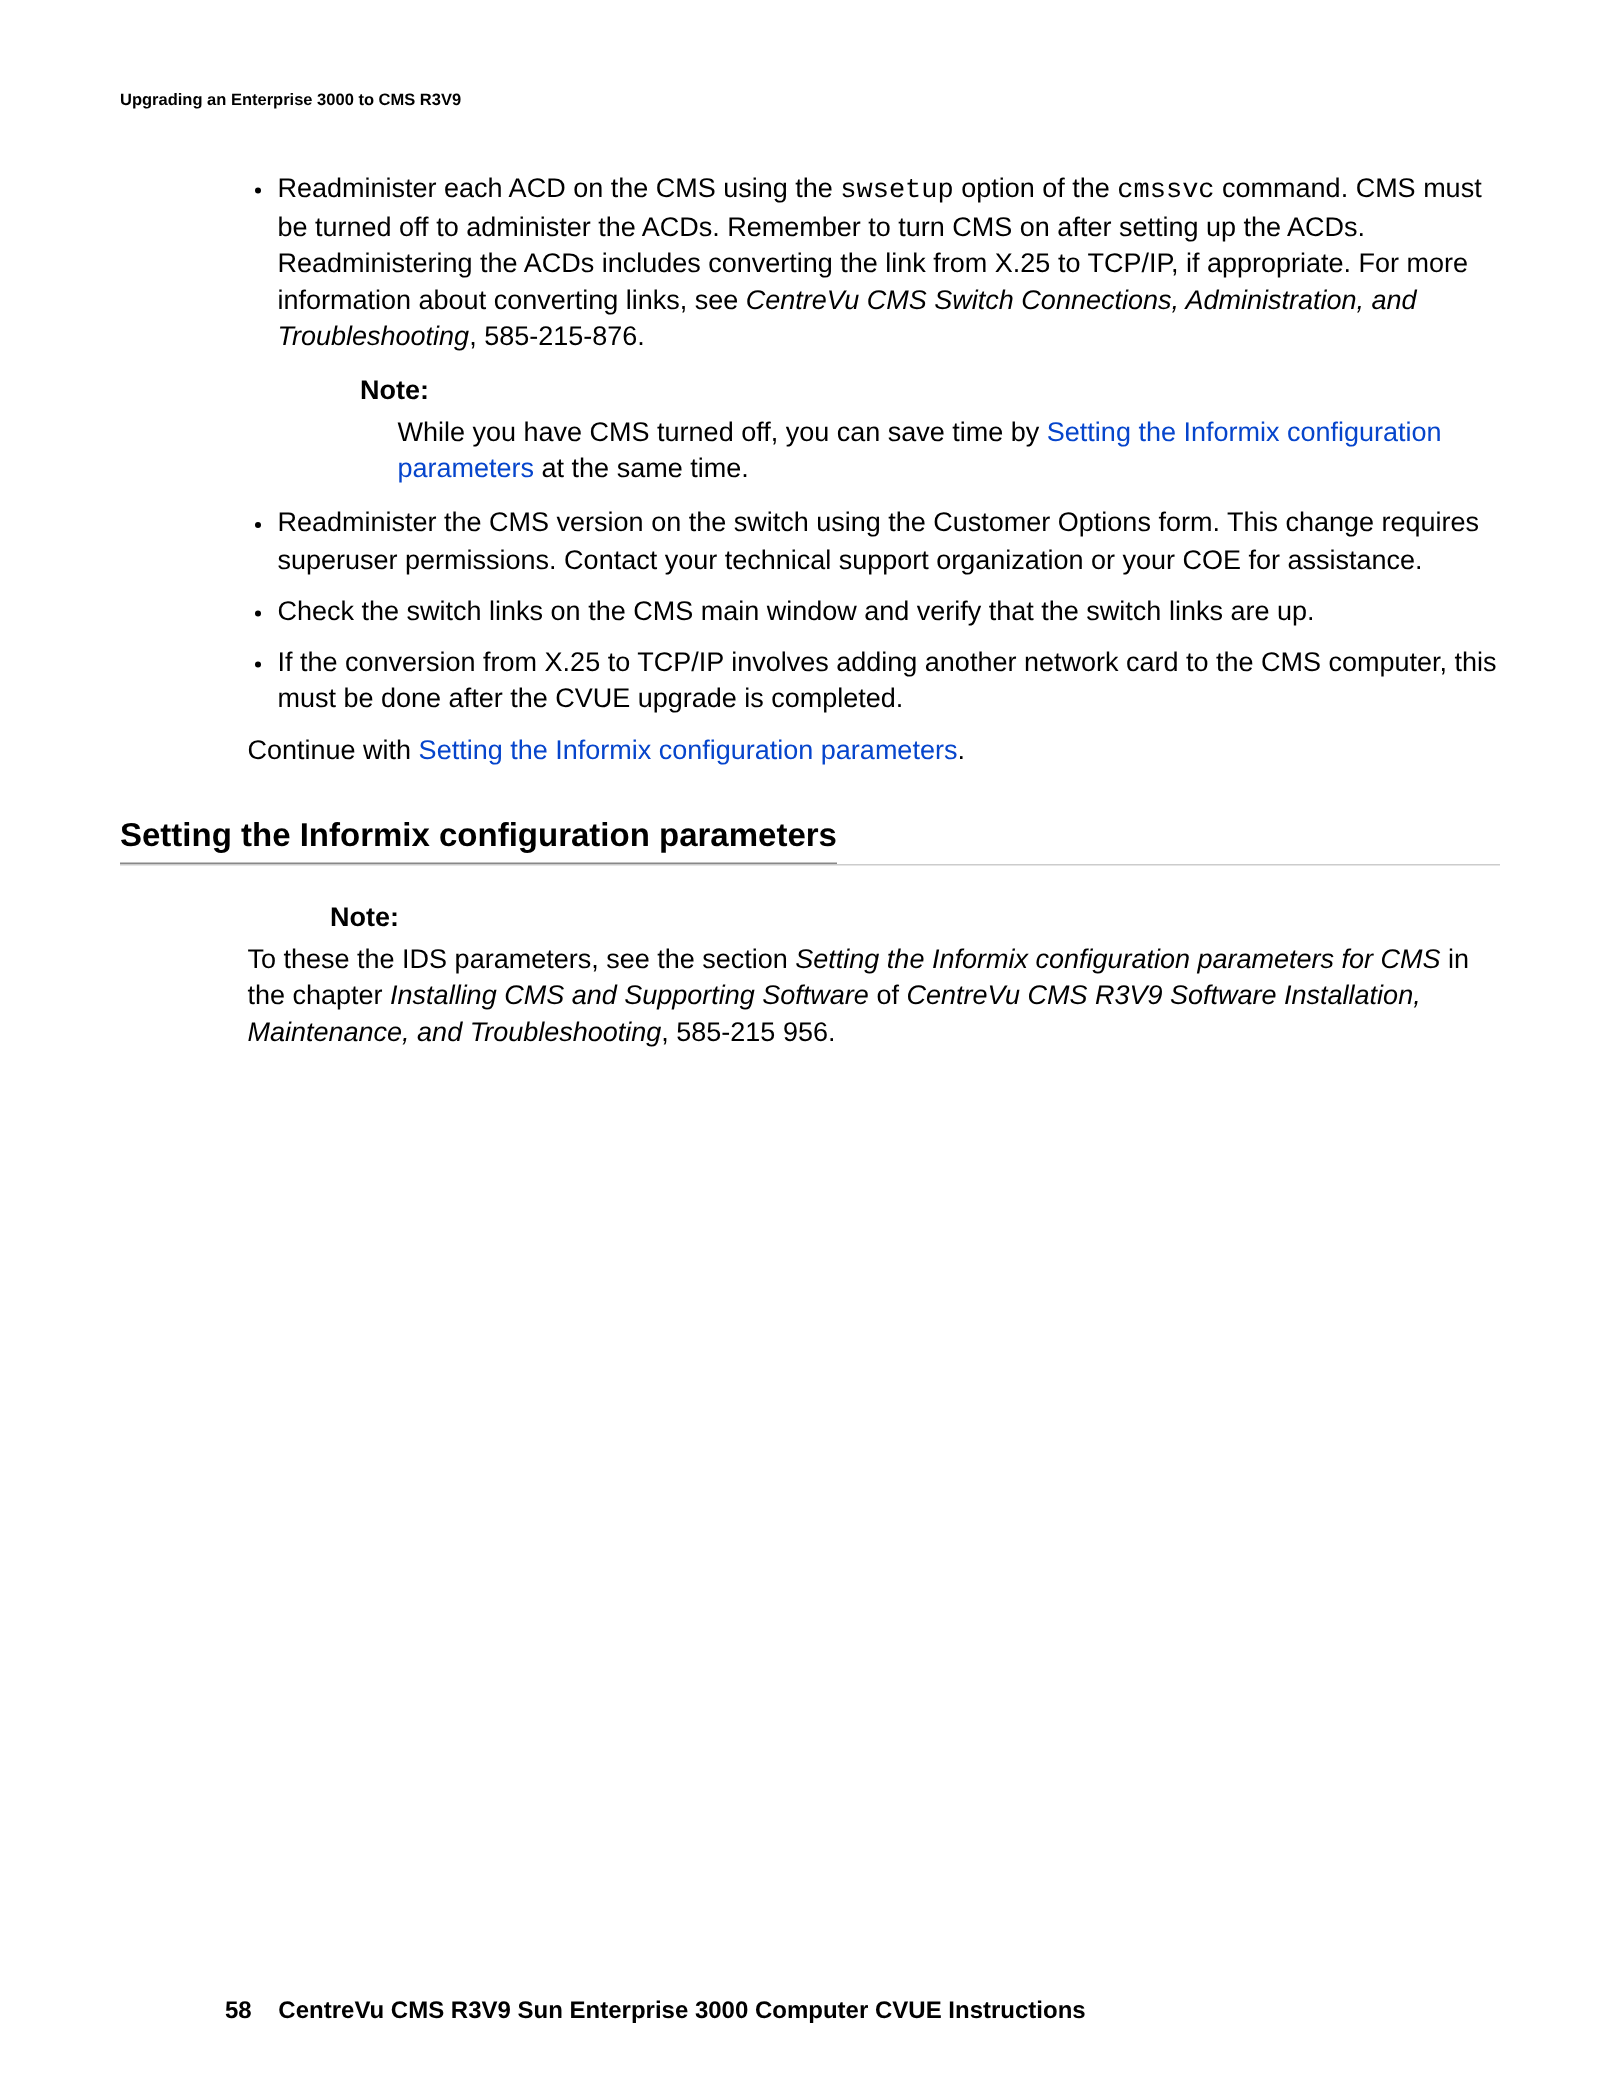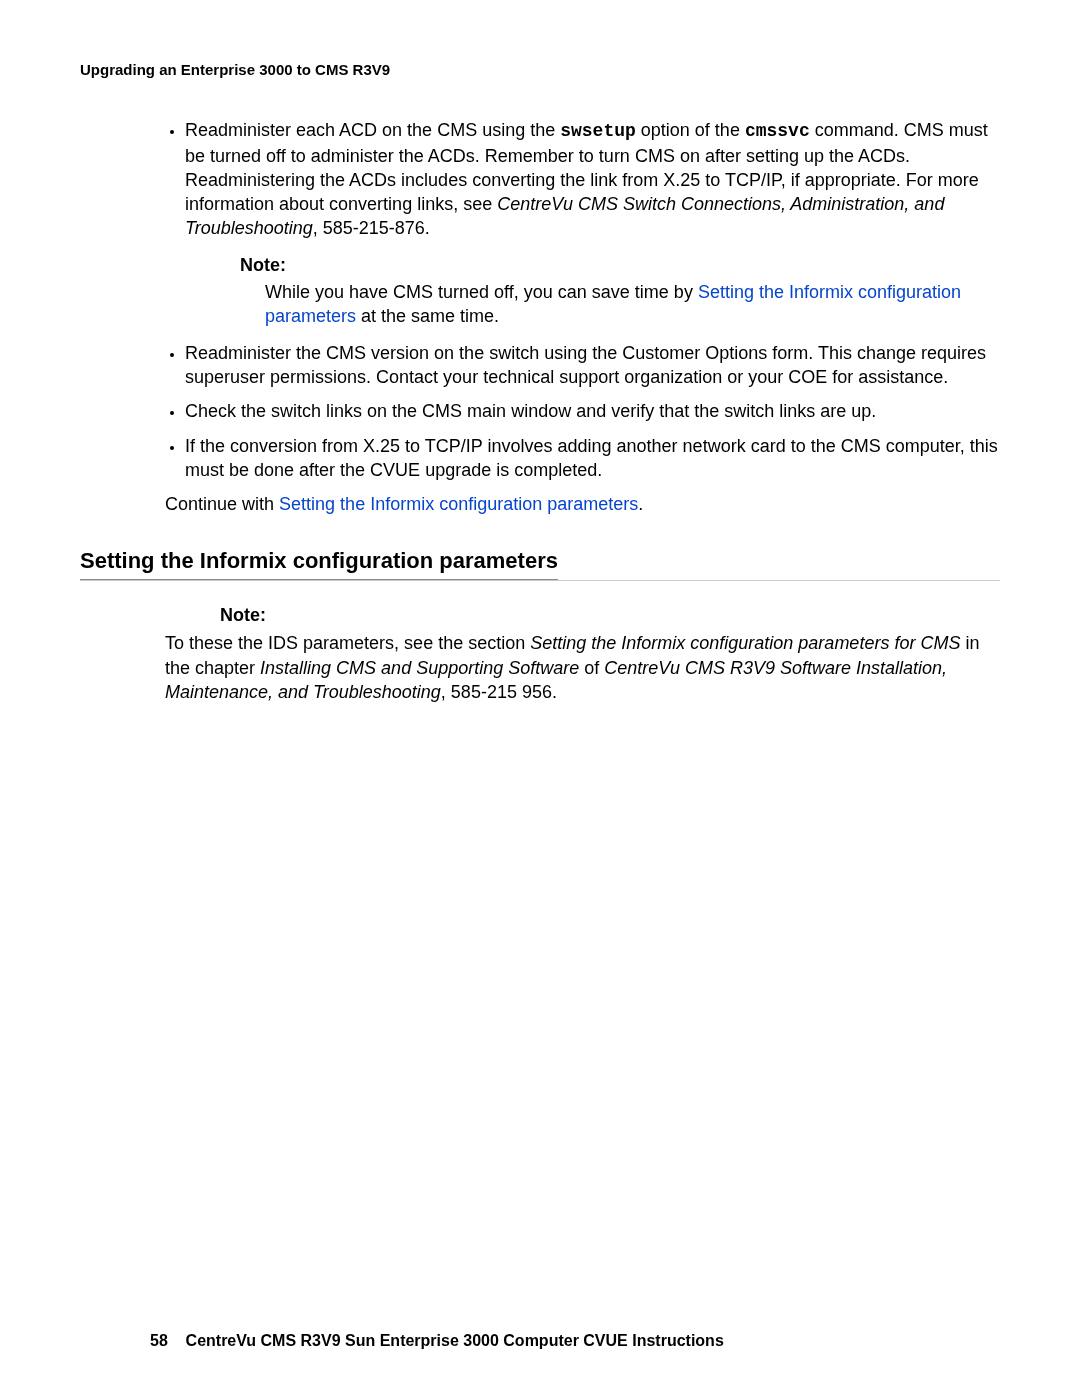--- a/index.html
+++ b/index.html
@@ -6,21 +6,21 @@
       font-family: Arial, Helvetica, sans-serif;
       margin: 0;
       padding: 60px 80px 40px 80px;
       width: 1080px;
       box-sizing: border-box;
       color: #000;
       line-height: 1.35;
     }
     .chapter-header {
       font-weight: bold;
-      font-size: 15px;
+      font-size: 11px;
       margin-bottom: 38px;
     }
     .section-heading {
       font-weight: bold;
       font-size: 22px;
       margin-bottom: 0px;
       padding-bottom: 3px;
       border-bottom: 1px solid #888;
       display: inline-block;
       min-width: 395px;
@@ -73,21 +73,21 @@
       font-size: 18px;
       margin-left: 165px;
       margin-top: 0;
       margin-bottom: 14px;
     }
     .link {
       color: #0645cc;
     }
     .code {
       font-family: "Courier New", monospace;
-      font-weight: bold;
+      font-weight: normal;
     }
     .italic {
       font-style: italic;
     }
     .footer {
       position: absolute;
       bottom: 45px;
       left: 70px;
       font-size: 16px;
       font-weight: bold;

